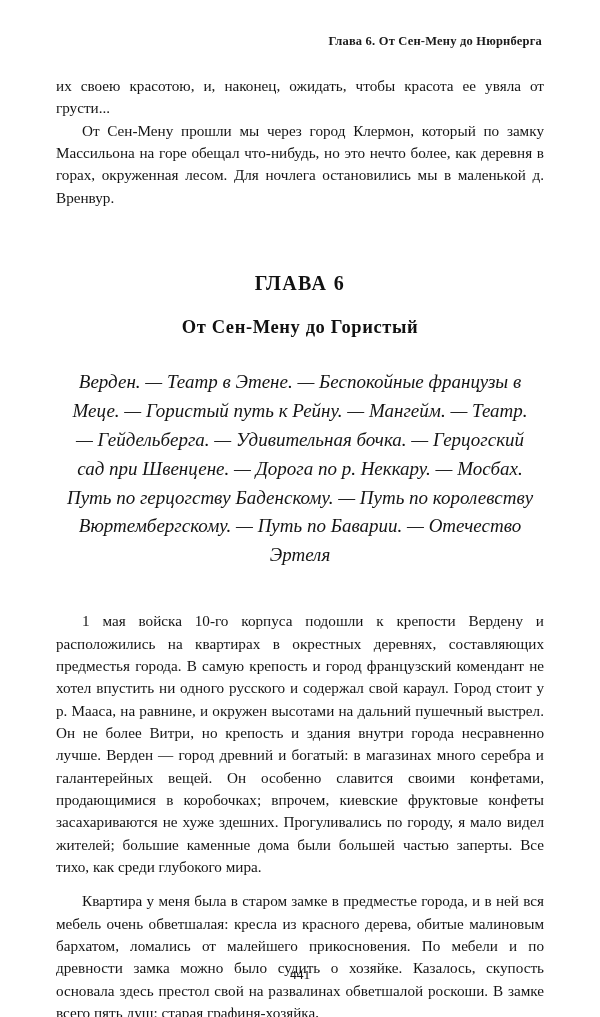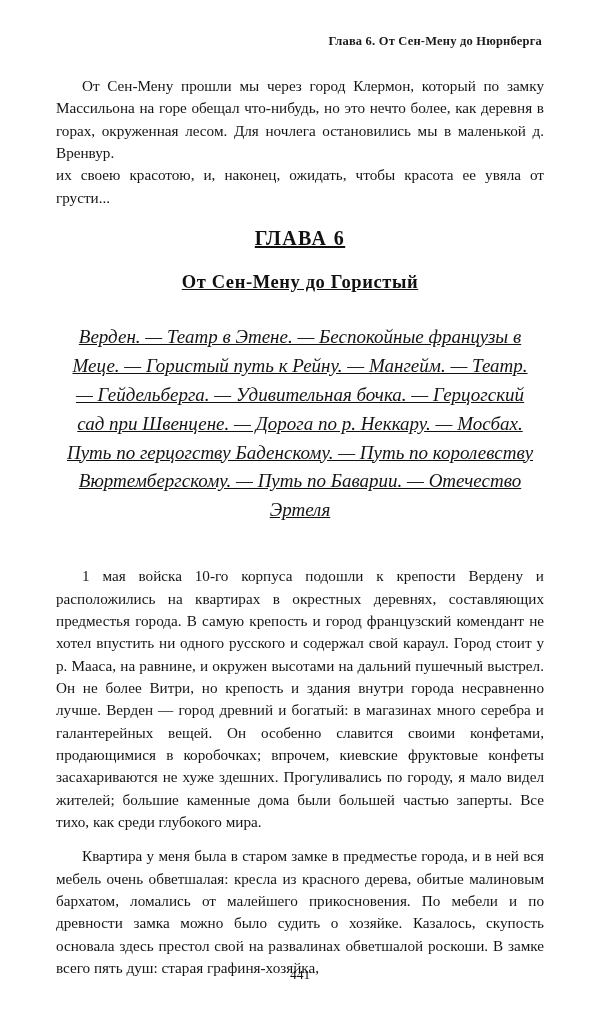--- a/index.html
+++ b/index.html
@@ -41,23 +41,22 @@
     text-align: justify;
     margin: 0;
     text-indent: 0;
     color: #141414;
     hyphens: manual;
   }
   p.text.indent {
     text-indent: 26px;
   }
   .chapter-block {
-    margin-top: 18px;
+    margin-top: 63px;
     text-align: center;
-    text-decoration: underline;
   }
   .chapter-number {
     font-size: 20px;
     font-weight: bold;
     letter-spacing: 1.4px;
     margin: 0;
   }
   .chapter-title {
     font-size: 18.5px;
     font-weight: bold;
@@ -90,22 +89,22 @@
   }
 </style>
 </head>
 <body>
 
 <div class="page">
 
   <div class="running-head">Глава 6. От Сен-Мену до Нюрнберга</div>
 
   <div class="body-block">
+    <p class="text">их своею красотою, и, наконец, ожидать, чтобы красота ее увяла от грусти...</p>
     <p class="text indent">От Сен-Мену прошли мы через город Клермон, который по замку Массильона на горе обещал что-нибудь, но это нечто более, как деревня в горах, окруженная лесом. Для ночлега остановились мы в маленькой д. Вренвур.</p>
-    <p class="text">их своею красотою, и, наконец, ожидать, чтобы красота ее увяла от грусти...</p>
   </div>
 
   <div class="chapter-block">
     <p class="chapter-number">ГЛАВА 6</p>
     <p class="chapter-title">От Сен-Мену до Гористый</p>
     <p class="synopsis">Верден. — Театр в Этене. — Беспокойные французы в Меце. — Гористый путь к Рейну. — Мангейм. — Театр. — Гейдельберга. — Удивительная бочка. — Герцогский сад при Швенцене. — Дорога по р. Неккару. — Мосбах. Путь по герцогству Баденскому. — Путь по королевству Вюртембергскому. — Путь по Баварии. — Отечество Эртеля</p>
   </div>
 
   <div class="main-text">
     <p class="text indent">1 мая войска 10-го корпуса подошли к крепости Вердену и расположились на квартирах в окрестных деревнях, составляющих предместья города. В самую крепость и город французский комендант не хотел впустить ни одного русского и содержал свой караул. Город стоит у р. Мааса, на равнине, и окружен высотами на дальний пушечный выстрел. Он не более Витри, но крепость и здания внутри города несравненно лучше. Верден — город древний и богатый: в магазинах много серебра и галантерейных вещей. Он особенно славится своими конфетами, продающимися в коробочках; впрочем, киевские фруктовые конфеты засахариваются не хуже здешних. Прогуливались по городу, я мало видел жителей; большие каменные дома были большей частью заперты. Все тихо, как среди глубокого мира.</p>

